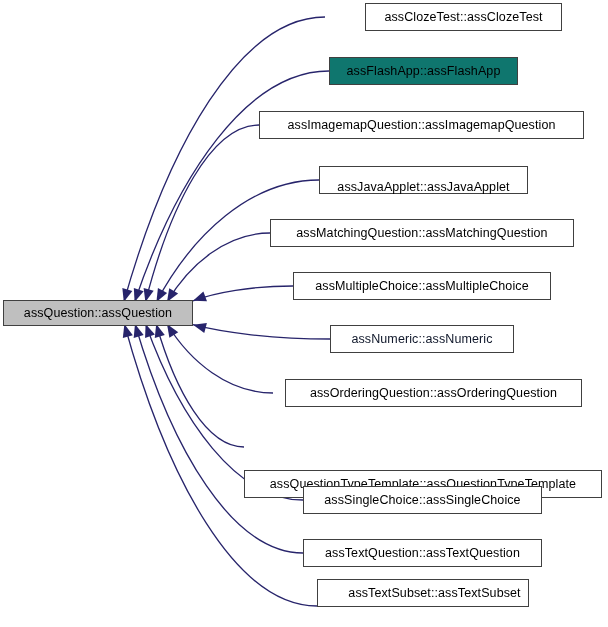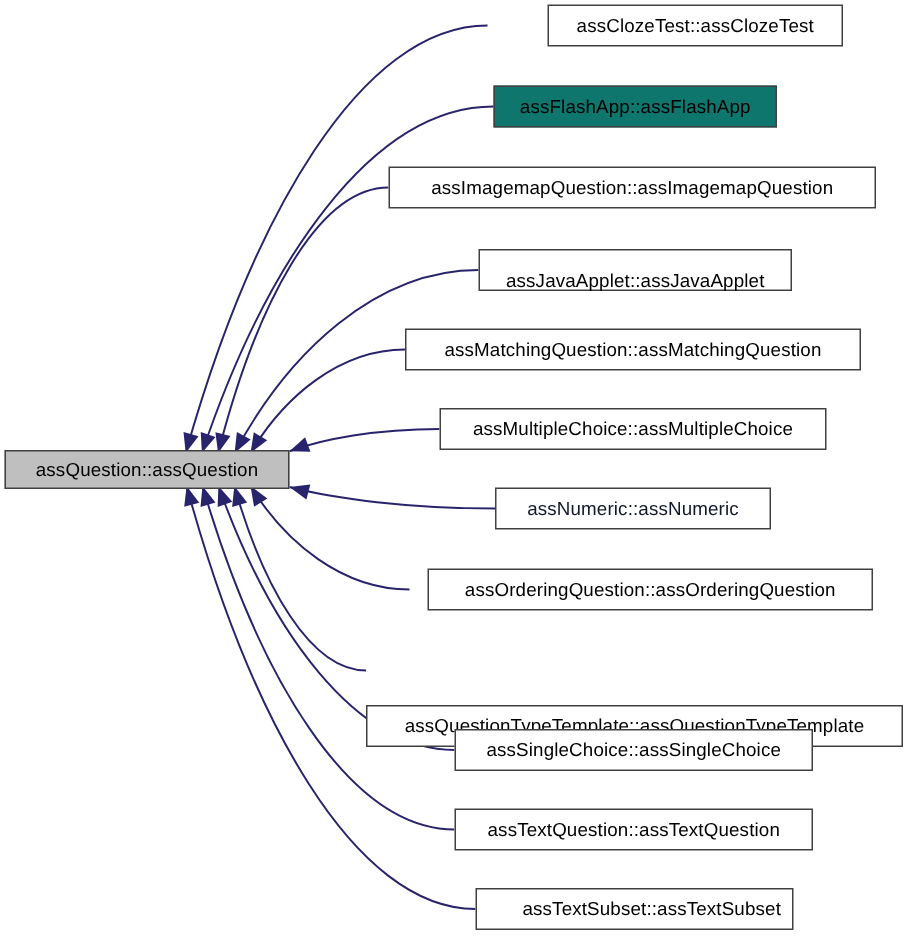--- a/index.html
+++ b/index.html
@@ -108,18 +108,18 @@
       </div>
       <div class="graph-node" style="left: 244px; top: 433px; width: 358px; height: 28px; border-color: rgb(64, 64, 64); background: rgb(255, 255, 255); margin-top: 37px;">
         <span class="node-label" style="color: rgb(0, 0, 0);">assQuestionTypeTemplate::assQuestionTypeTemplate</span>
       </div>
       <div class="graph-node" style="left: 303px; top: 486px; width: 239px; height: 28px; border-color: rgb(64, 64, 64); background: rgb(255, 255, 255);">
         <span class="node-label" style="color: rgb(0, 0, 0);">assSingleChoice::assSingleChoice</span>
       </div>
       <div class="graph-node" style="left: 303px; top: 539px; width: 239px; height: 28px; border-color: rgb(64, 64, 64); background: rgb(255, 255, 255);">
         <span class="node-label" style="color: rgb(0, 0, 0);">assTextQuestion::assTextQuestion</span>
       </div>
-      <div class="graph-node" style="left: 317px; top: 592px; width: 212px; height: 28px; border-color: rgb(64, 64, 64); background: rgb(255, 255, 255); padding-left: 23px;">
+      <div class="graph-node" style="left: 317px; top: 579px; width: 212px; height: 28px; border-color: rgb(64, 64, 64); background: rgb(255, 255, 255); padding-left: 23px;">
         <span class="node-label" style="color: rgb(0, 0, 0);">assTextSubset::assTextSubset</span>
       </div>
     </div>
 
 </div>
 
 </body></html>

